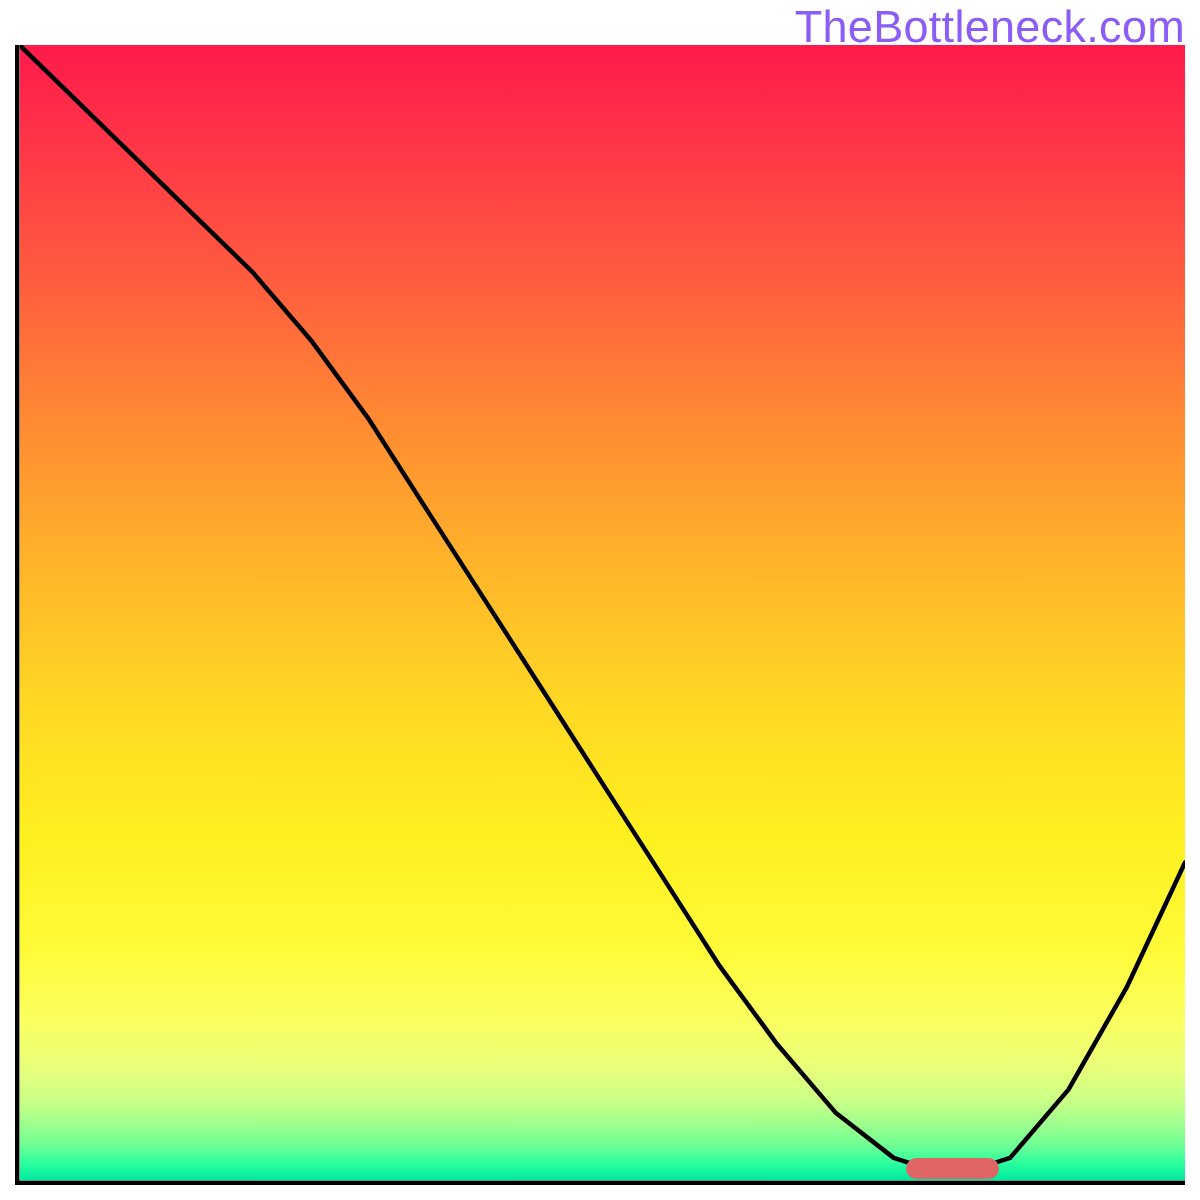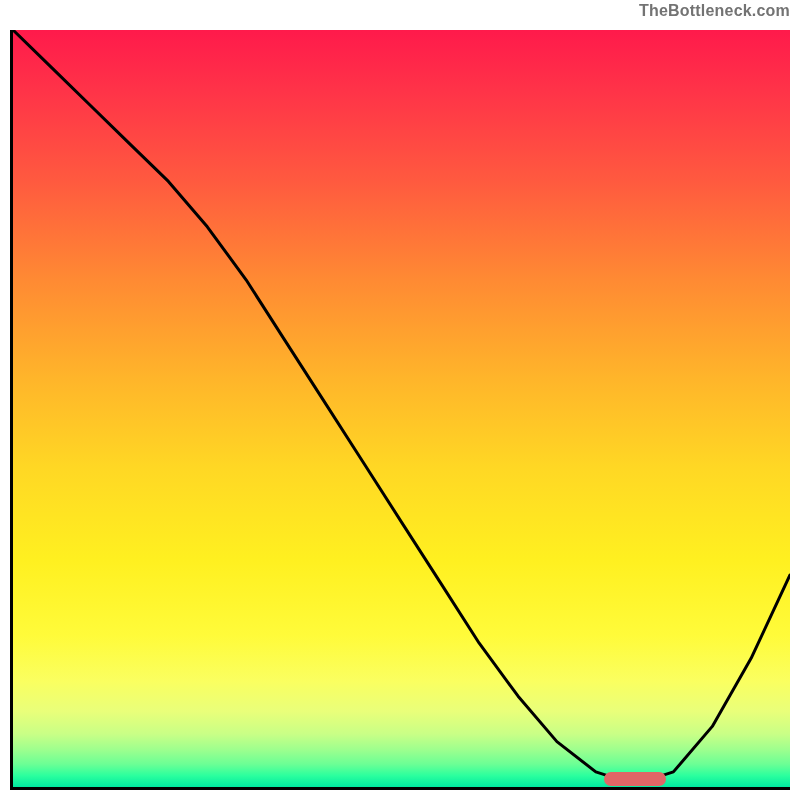--- a/index.html
+++ b/index.html
@@ -13,23 +13,23 @@
   }
   .stage {
     position: relative;
     width: 800px;
     height: 800px;
   }
   .watermark {
     position: absolute;
     top: 2px;
     right: 10px;
-    font-size: 16px;
-    font-weight: 700;
-    color: #737373;
+    font-size: 30px;
+    font-weight: 400;
+    color: #8b5cf6;
     letter-spacing: 0.2px;
     user-select: none;
   }
   .plot {
     position: absolute;
     left: 10px;
     top: 30px;
     width: 780px;
     height: 760px;
     border-left: 3px solid #000;

